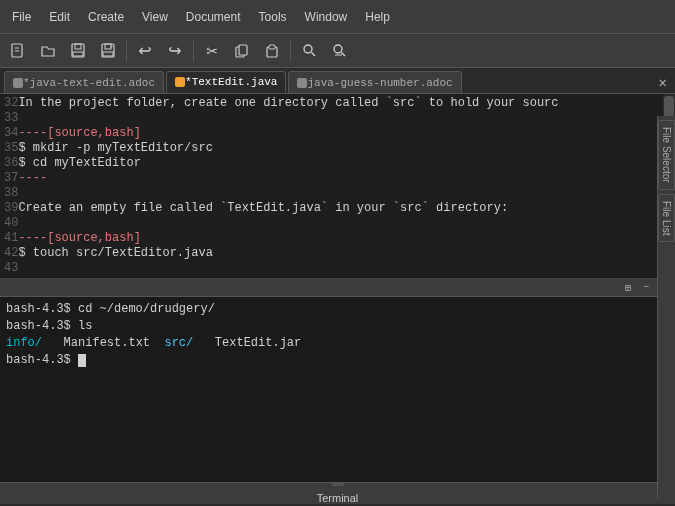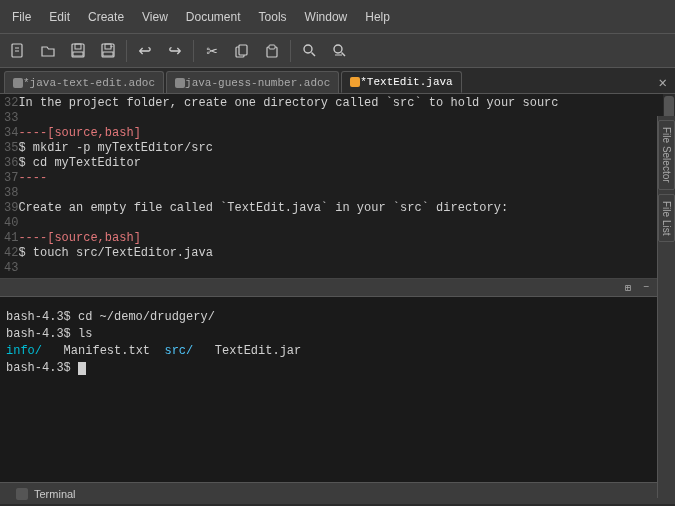--- a/index.html
+++ b/index.html
@@ -160,21 +160,21 @@
     }
 
     
     #terminal-area {
       background: #1a1a1a;
       height: 185px;
       overflow: hidden;
       position: relative;
     }
     #terminal-content {
-      padding: 12px 6px;
+      padding: 4px 6px;
       font-size: 12px;
       line-height: 17px;
       white-space: pre;
     }
     .term-prompt { color: #d0d0d0; }
     .term-dir-cyan { color: #00bcd4; }
     .term-dir-blue { color: #4fc3f7; }
     .term-cursor {
       display: inline-block;
       width: 8px;
@@ -198,23 +198,24 @@
       border-radius: 3px;
       margin-top: 150px;
     }
 
     
     #terminal-label-bar {
       display: flex;
       align-items: center;
       background: #3c3c3c;
       height: 22px;
-      padding: 0 16px;
+      padding: 0 4px;
       border-top: 1px solid #555;
       gap: 6px;
+      flex-direction: column;
     }
     .term-label-icon {
       width: 12px;
       height: 12px;
       background: #555;
       border-radius: 2px;
       display: inline-block;
     }
     .term-label-text {
       font-family: sans-serif;
@@ -338,27 +339,27 @@
       <line x1="3" y1="12" x2="10" y2="12" stroke="#ccc" stroke-width="1"></line>
     </svg>
   </button>
 </div>
 
 <div id="tabs">
   <div class="tab">
     <span class="tab-icon" style="background:#888;"></span>
     <span>*java-text-edit.adoc</span>
   </div>
+  <div class="tab active">
+    <span class="tab-icon" style="background:#f0a030;"></span>
+    <span>*TextEdit.java</span>
+  </div>
   <div class="tab">
     <span class="tab-icon" style="background:#888;"></span>
     <span>java-guess-number.adoc</span>
-  </div>
-  <div class="tab active">
-    <span class="tab-icon" style="background:#f0a030;"></span>
-    <span>*TextEdit.java</span>
   </div>
   <span id="tabs-close">✕</span>
 </div>
 
 <div id="main-layout">
   <div id="content-area">
 
     <div id="editor-area">
       <div id="editor-content"><span class="editor-line-num">32</span><span>In the project folder, create one directory called `src` to hold your sourc</span>
 <span class="editor-line-num">33</span>

